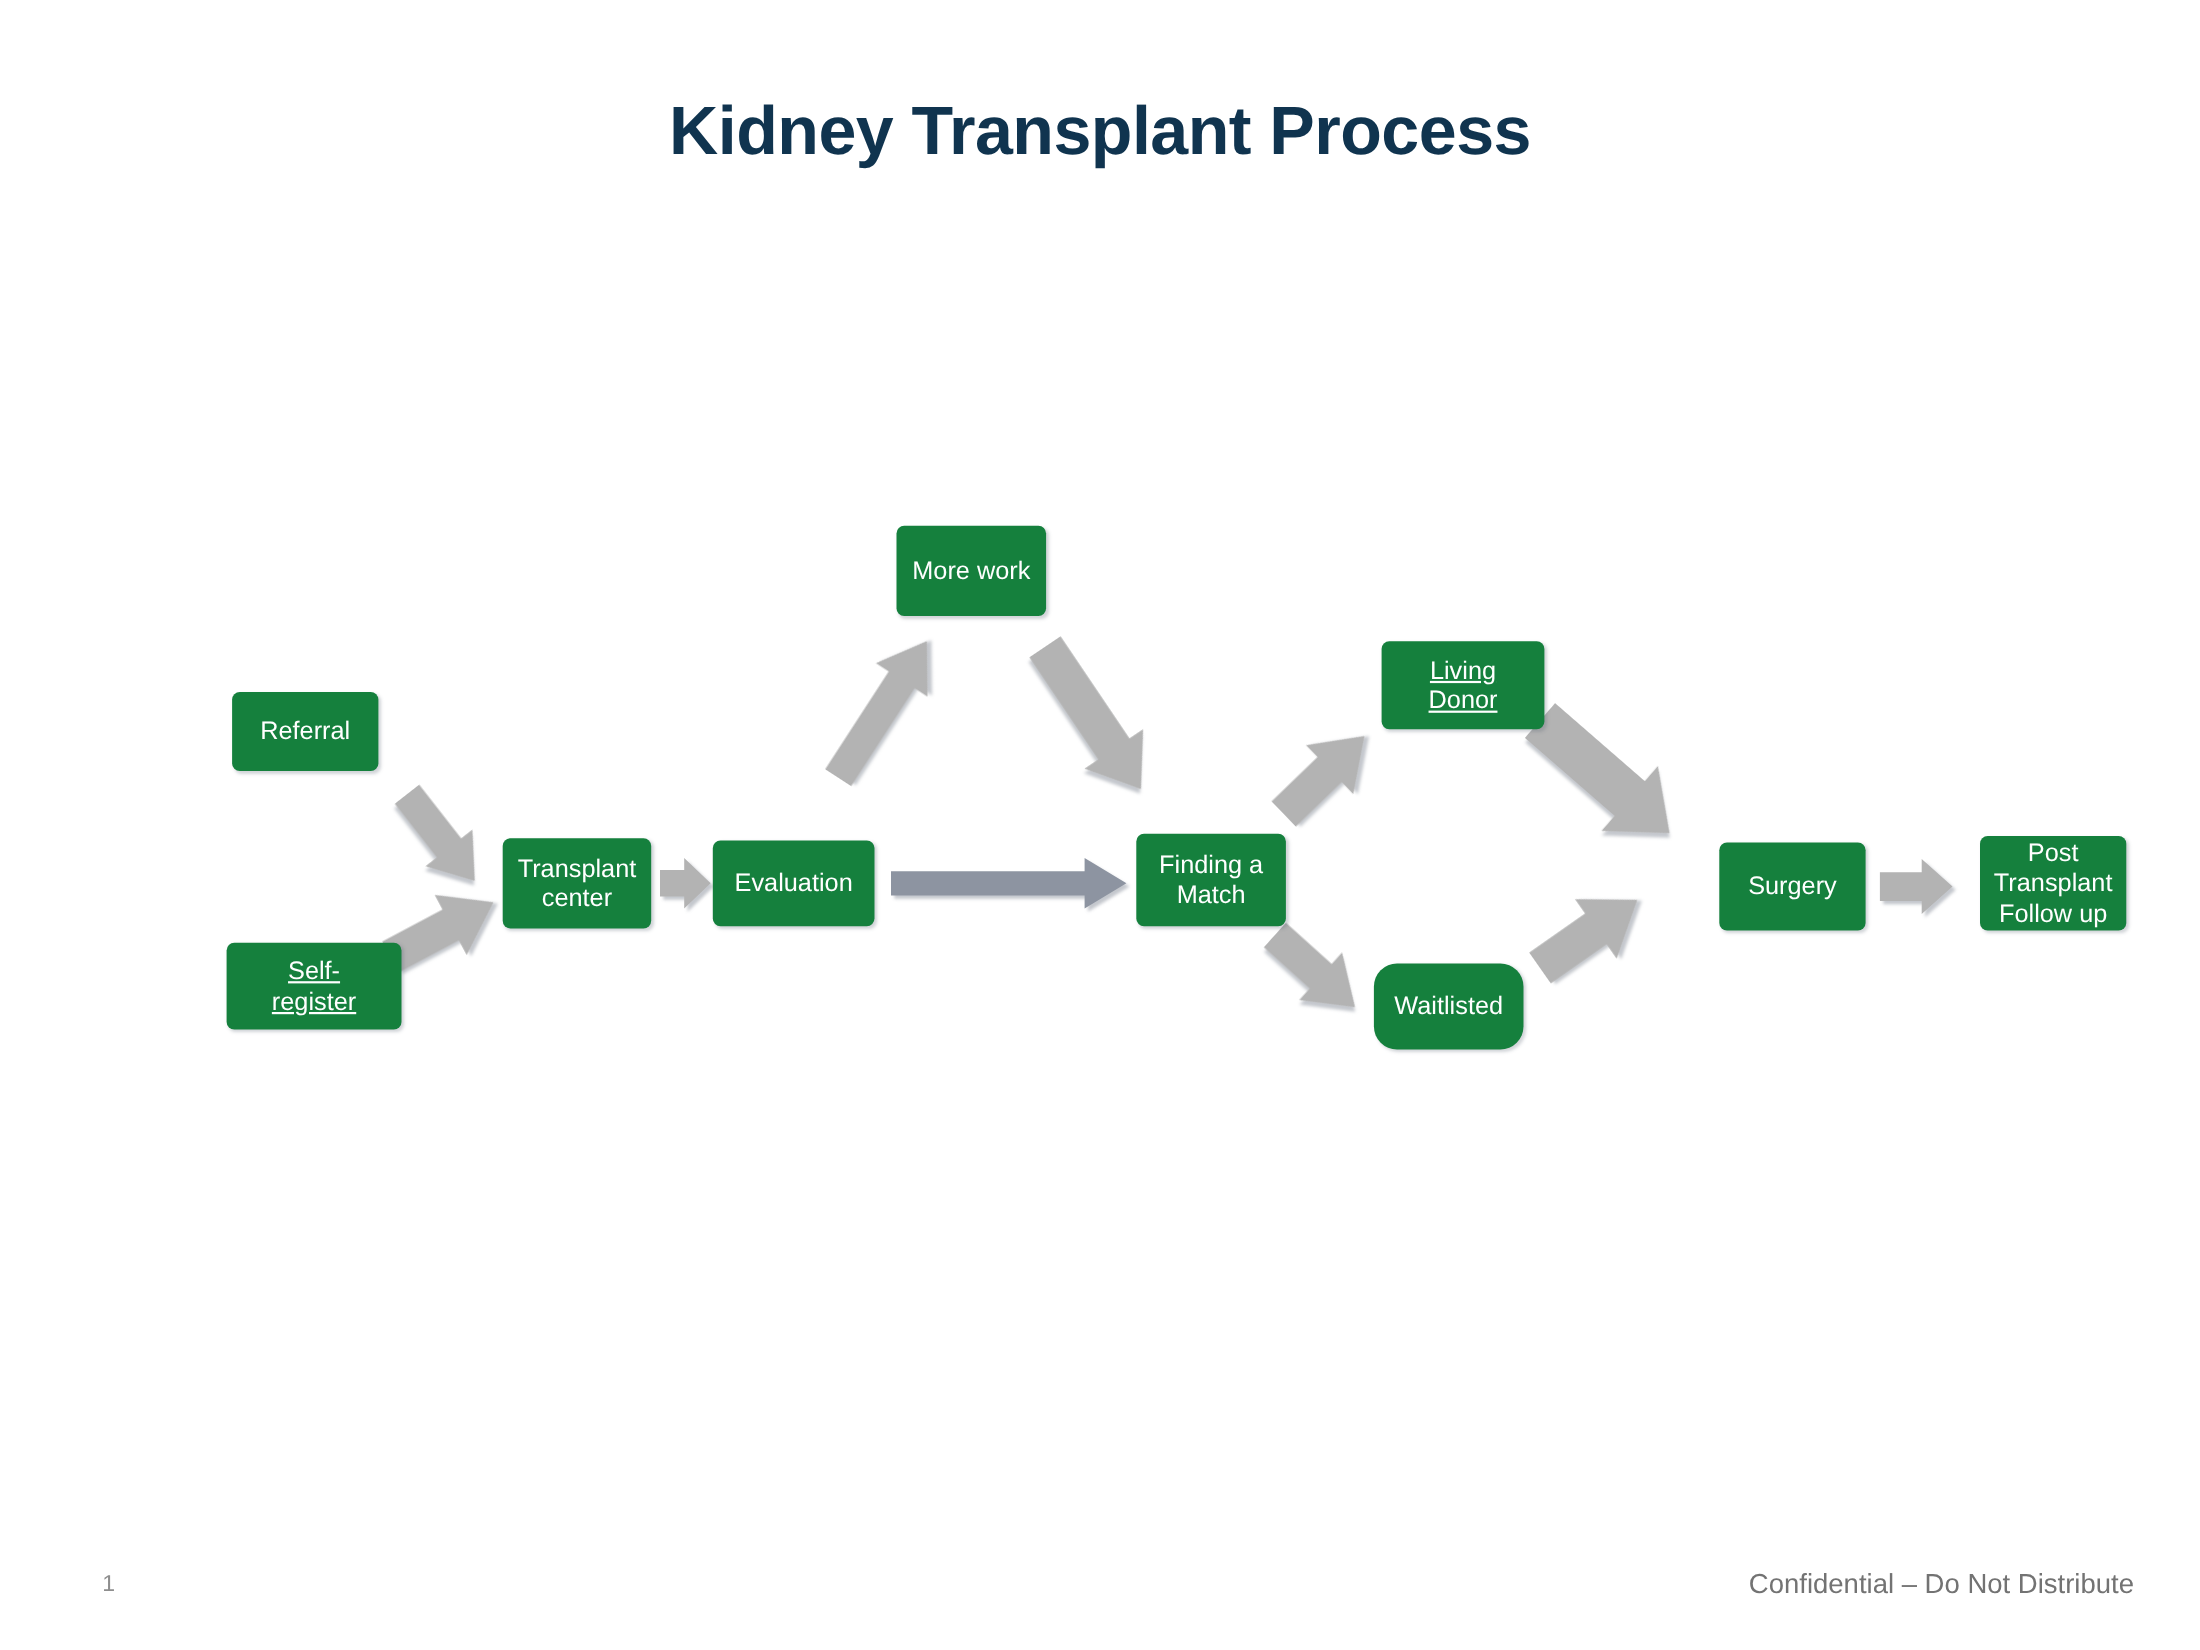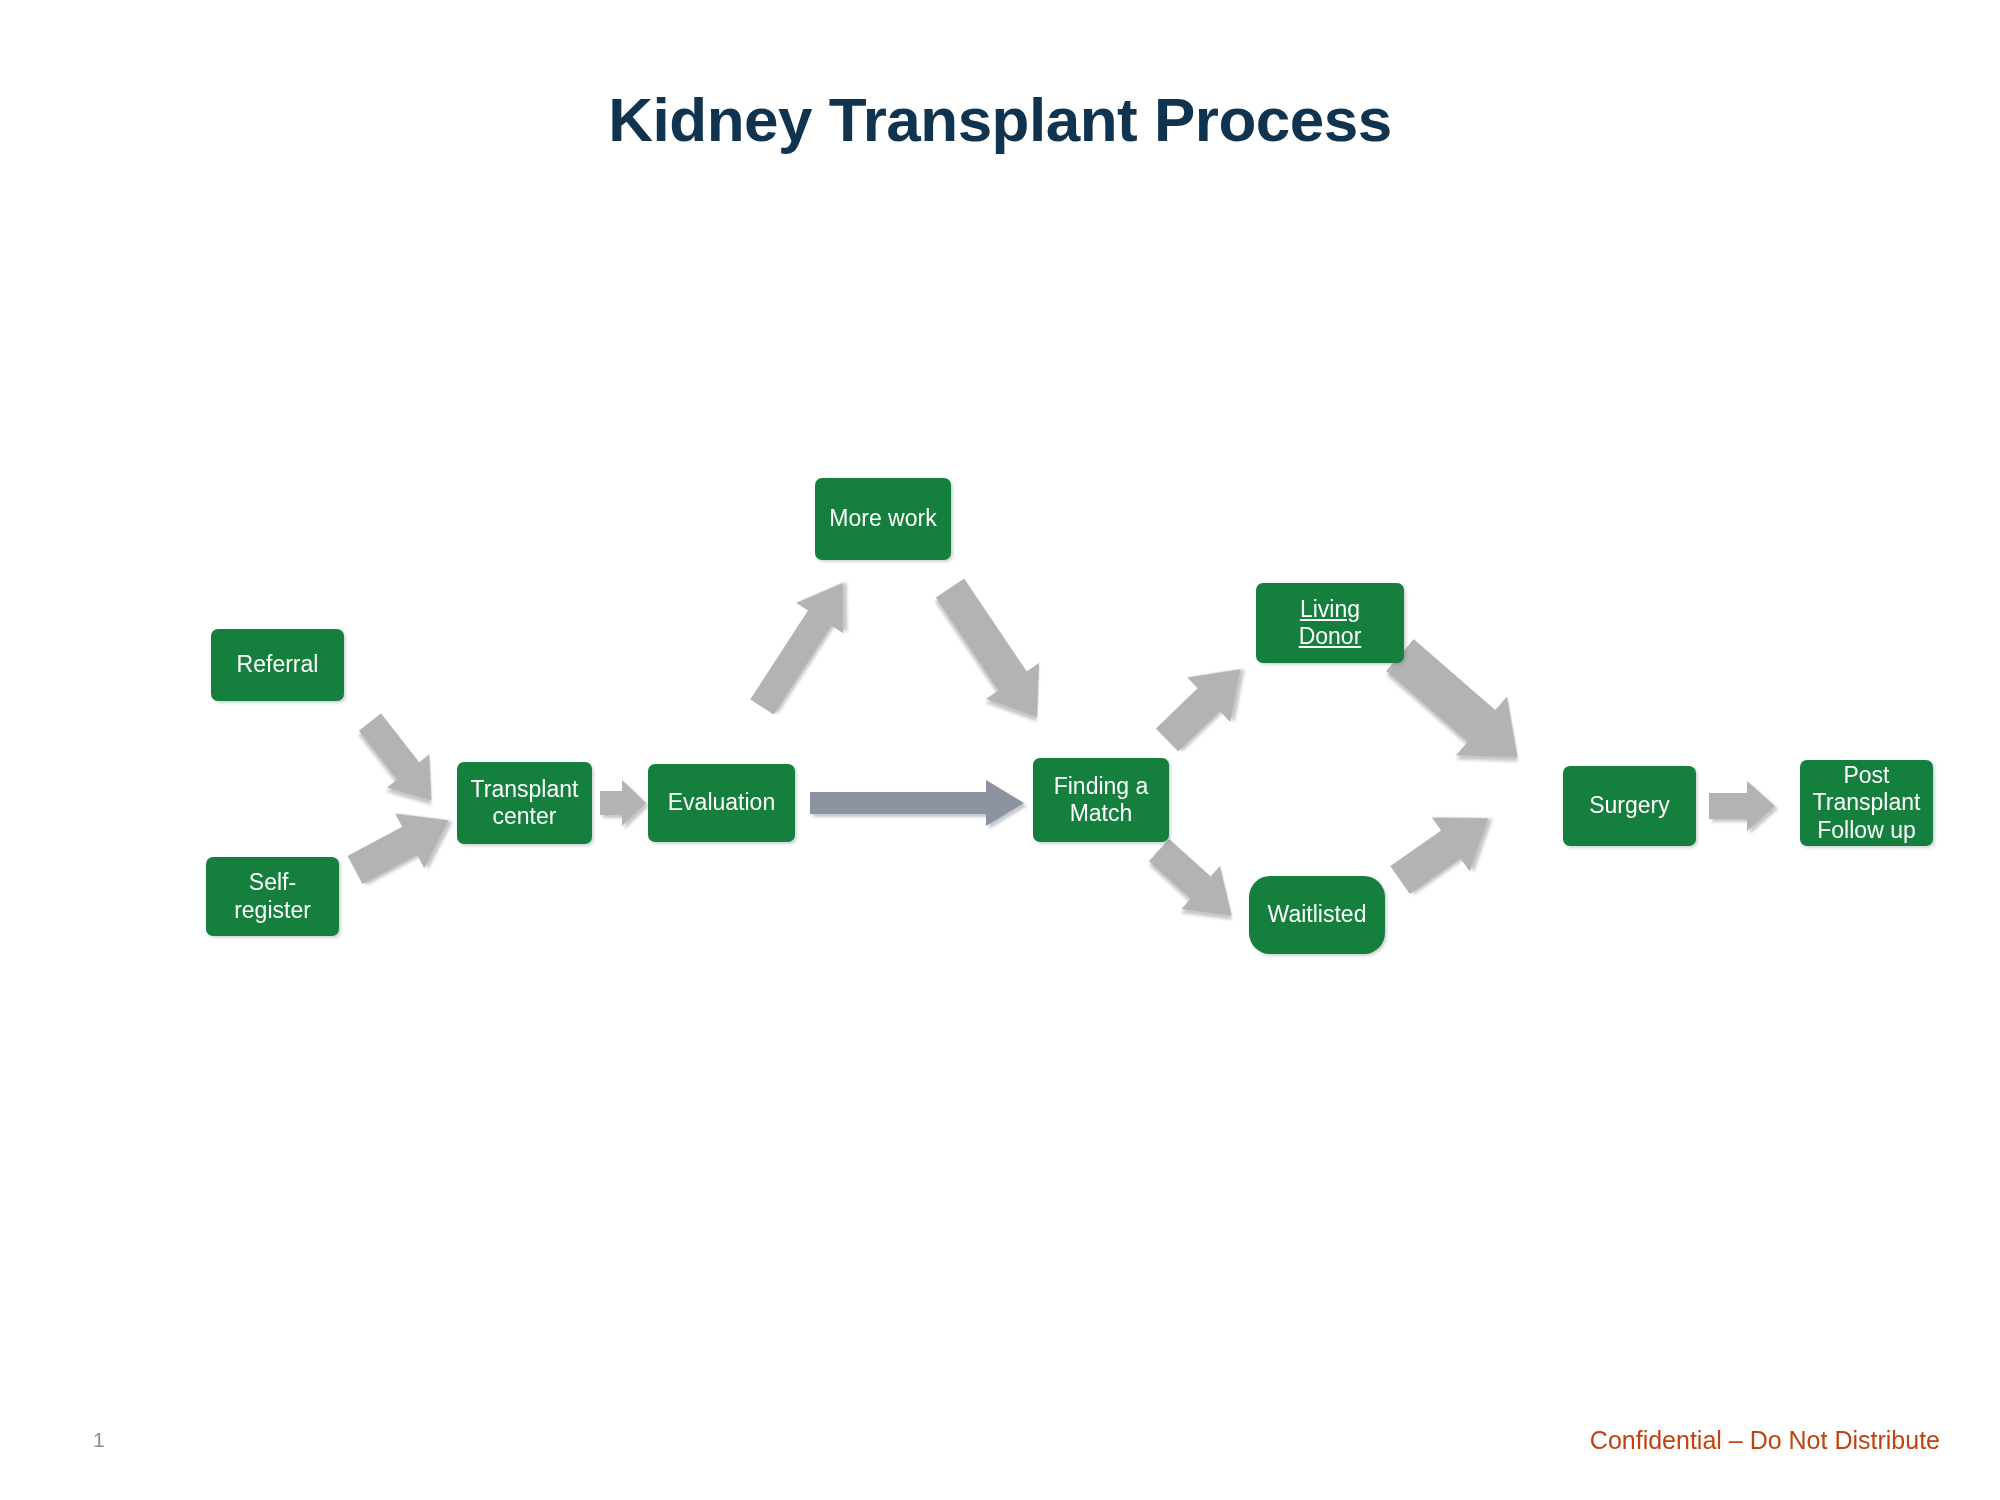--- a/index.html
+++ b/index.html
@@ -64,21 +64,21 @@
     font-size: 23px;
     line-height: 1.18;
     font-family: "Liberation Sans", sans-serif;
     box-shadow: 2px 2px 3px rgba(90,100,115,0.28);
     padding: 2px 6px;
     z-index: 5;
   }
   .node .node-text { display: block; width: 100%; }
 
   #node-referral        { left: 211px; top: 629px; width: 133px; height: 72px; text-align: center; }
-  #node-self-register   { left: 206px; top: 857px; width: 133px; height: 79px; }
+  #node-self-register   { left: 206px; top: 857px; width: 159px; height: 79px; text-decoration: underline; }
   #node-transplant-center { left: 457px; top: 762px; width: 135px; height: 82px; }
   #node-evaluation      { left: 648px; top: 764px; width: 147px; height: 78px; }
   #node-more-work       { left: 815px; top: 478px; width: 136px; height: 82px; }
   #node-finding-match   { left: 1033px; top: 758px; width: 136px; height: 84px; }
   #node-living-donor    { left: 1256px; top: 583px; width: 148px; height: 80px; text-decoration: underline; }
   #node-waitlisted      { left: 1249px; top: 876px; width: 136px; height: 78px; border-radius: 21px; }
   #node-surgery         { left: 1563px; top: 766px; width: 133px; height: 80px; }
   #node-post-transplant { left: 1800px; top: 760px; width: 133px; height: 86px; }
 
   
@@ -88,21 +88,21 @@
     top: 1428px;
     font-size: 21px;
     color: #8e8e8e;
     font-family: "Liberation Sans", sans-serif;
   }
   #confidential-note {
     position: absolute;
     right: 60px;
     top: 1426px;
     font-size: 25px;
-    color: #c2410c;
+    color: #737373;
     font-family: "Liberation Sans", sans-serif;
     white-space: nowrap;
   }
 </style>
 </head>
 <body>
 
 <div id="slide">
 
   <div id="slide-title">Kidney Transplant Process</div>

